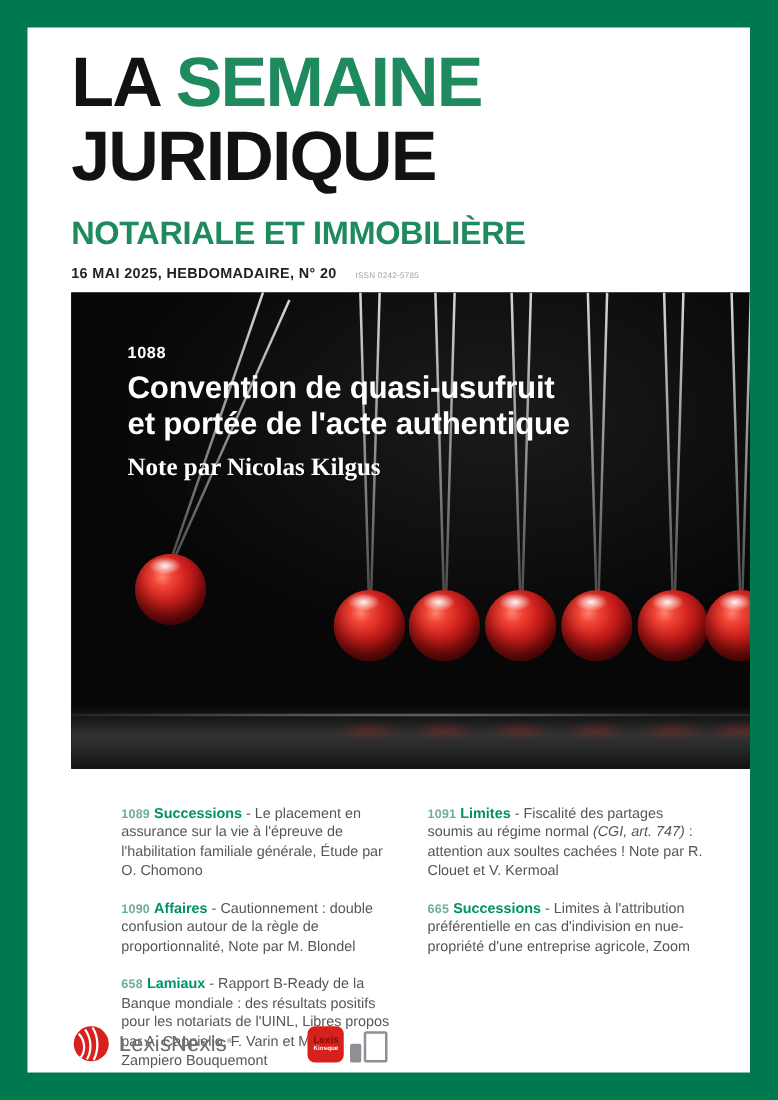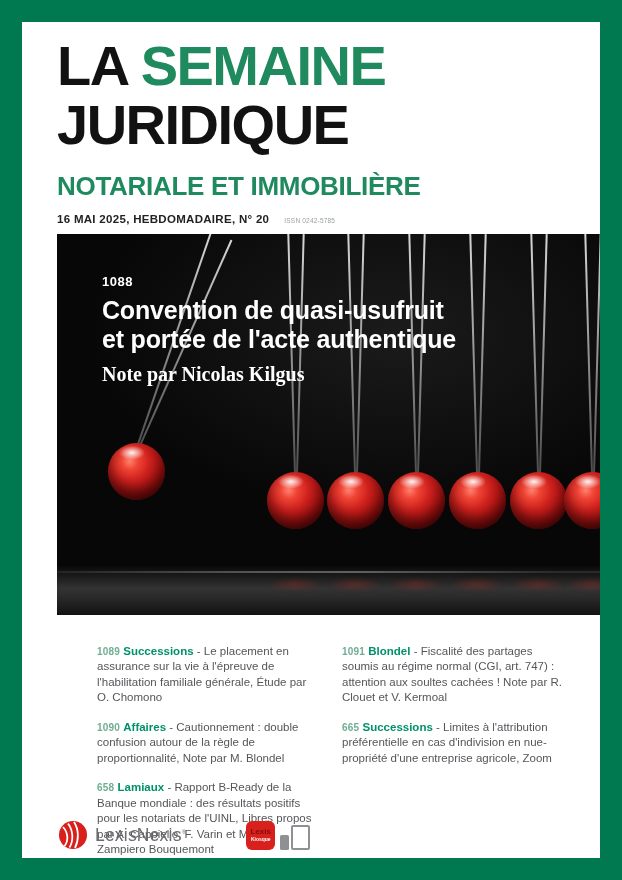--- a/index.html
+++ b/index.html
@@ -67,21 +67,21 @@
     margin-top:9px; font-family:"Liberation Serif", serif; font-weight:bold; font-size:20px;
   }
 
   
   .summaries { display:flex; gap:27px; padding:17px 35px 0 75px; }
   .col-left  { width:218px; }
   .col-right { width:223px; }
   .item { margin-bottom:14px; font-size:11.5px; line-height:15.5px; color:#55565a; }
   .item .num { color:#6FAE93; font-weight:bold; font-size:10px; letter-spacing:0.2px; }
   .item .cat { color:#00916B; font-weight:bold; }
-  .item .it  { }
+  .item .it  { font-style:italic; }
 
   
   .footer {
     position:absolute; left:0; right:0; bottom:5px; height:36px;
     display:flex; align-items:center; padding:0 34px 0 36px;
   }
   .ln-logo { display:flex; align-items:center; }
   .ln-text { margin-left:7px; font-size:17.5px; color:#6b6c6e; letter-spacing:0.2px; }
   .ln-text sup { font-size:6px; }
   .kiosque { display:flex; align-items:flex-end; margin-left:60px; }
@@ -177,21 +177,21 @@
         </p>
         <p class="item">
           <span class="num">658</span>
           <span class="cat">Lamiaux</span>
           <span>- Rapport B-Ready de la Banque mondiale : des résultats positifs pour les notariats de l'UINL, Libres propos par A. Cappiello, F. Varin et M.-F. Zampiero Bouquemont</span>
         </p>
       </div>
       <div class="col-right">
         <p class="item">
           <span class="num">1091</span>
-          <span class="cat">Blondel</span>
+          <span class="cat">Limites</span>
           <span>- Fiscalité des partages soumis au régime normal </span><span class="it">(CGI, art. 747)</span><span> : attention aux soultes cachées ! Note par R. Clouet et V. Kermoal</span>
         </p>
         <p class="item">
           <span class="num">665</span>
           <span class="cat">Successions</span>
           <span>- Limites à l'attribution préférentielle en cas d'indivision en nue-propriété d'une entreprise agricole, Zoom</span>
         </p>
       </div>
     </section>
 

